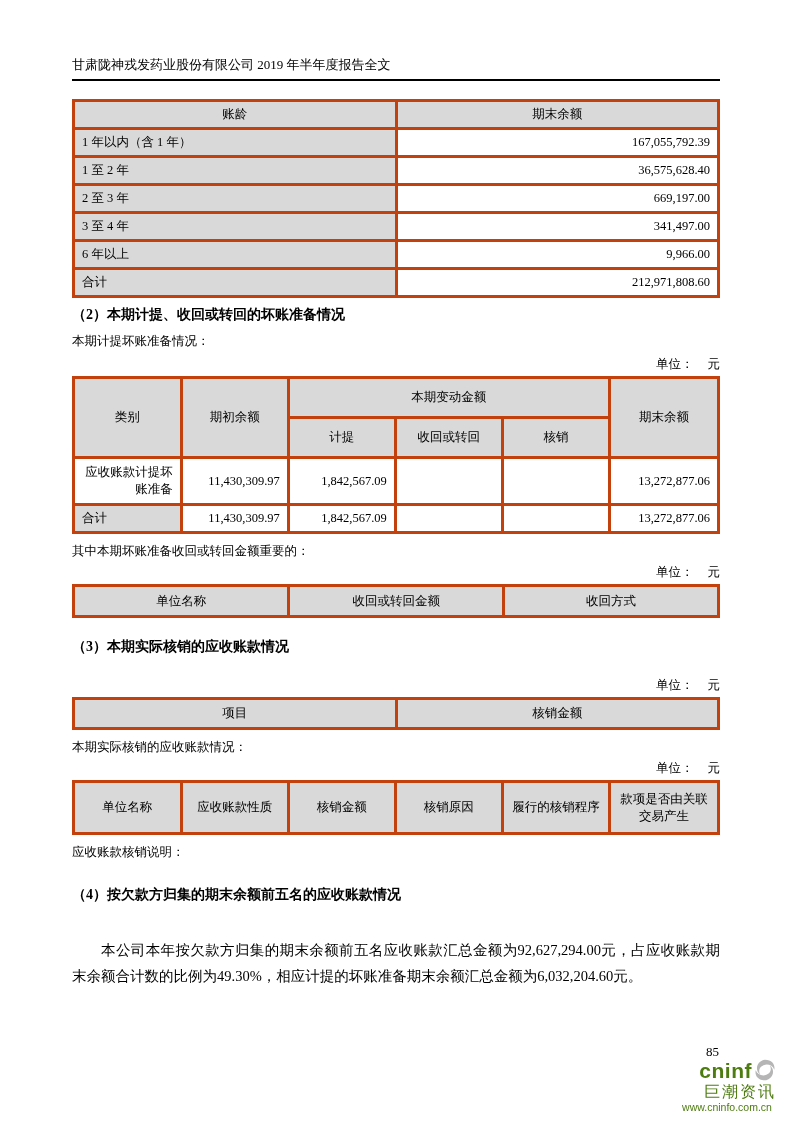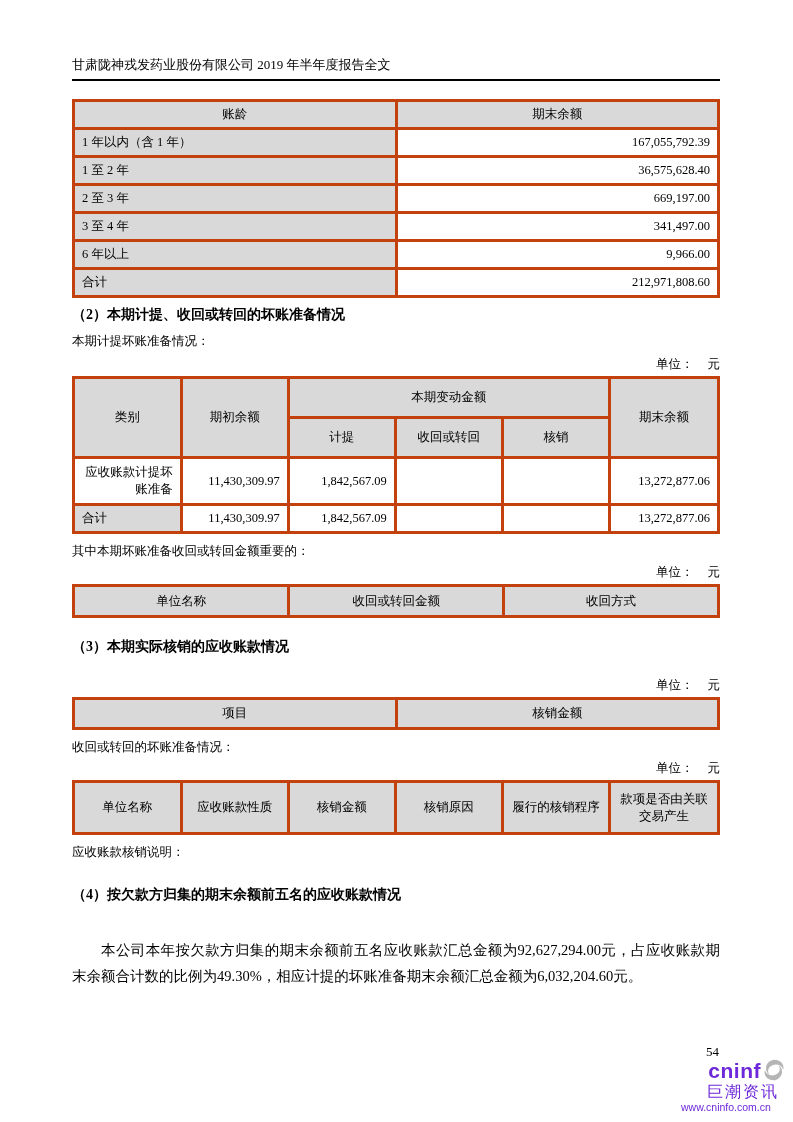--- a/index.html
+++ b/index.html
@@ -86,24 +86,25 @@
 
   .page-number {
     position: absolute;
     right: 74px;
     bottom: 62px;
     font-size: 13px;
   }
 
   .cninfo-logo {
     position: absolute;
-    right: 2px;
+    right: 11px;
     bottom: 8px;
     width: 110px;
-    color: #6d28d9;
+    text-align: center;
+    color: #4d7c0f;
     font-family: "Liberation Sans", sans-serif;
     line-height: 1.1;
   }
   .logo-row {
     display: flex;
     align-items: center;
     justify-content: flex-end;
     padding-right: 6px;
   }
   .logo-brand {
@@ -237,21 +238,21 @@
           <col style="width:50%">
         </colgroup>
       <tbody>
           <tr>
         <th class="hdr">项目</th>
         <th class="hdr">核销金额</th>
       </tr>
     </tbody>
       </table>
 
-    <div class="note">收回或转回的坏账准备情况：</div>
+    <div class="note">本期实际核销的应收账款情况：</div>
     <div class="unit-line" style="margin-top:6px;">
       <span class="u-lbl">单位：</span><span>元</span>
     </div>
 
     <table class="t5 outer">
       <colgroup>
           <col style="width:16.7%">
           <col style="width:16.6%">
           <col style="width:16.6%">
           <col style="width:16.6%">
@@ -270,21 +271,21 @@
     </tbody>
       </table>
 
     <div class="note">应收账款核销说明：</div>
 
     <div class="sec-heading h4gap">（4）按欠款方归集的期末余额前五名的应收账款情况</div>
     <div class="body-para">本公司本年按欠款方归集的期末余额前五名应收账款汇总金额为92,627,294.00元，占应收账款期末余额合计数的比例为49.30%，相应计提的坏账准备期末余额汇总金额为6,032,204.60元。</div>
 
   </div>
 
-  <div class="page-number">54</div>
+  <div class="page-number">85</div>
 
   <div class="cninfo-logo">
     <div class="logo-row">
       <span class="logo-brand">cninf</span>
       <svg class="logo-swirl" viewBox="0 0 32 32" fill="#b5b5b5" xmlns="http://www.w3.org/2000/svg">
         <path d="M16 1 C27 1 31 9 29.5 15.5 C27 9 20 6.8 14 9 C8 11.2 5.8 17 9 22.5 C2.5 18.5 2.8 8 9.5 3.8 C11.5 2.5 13.5 1 16 1 Z"></path>
         <path d="M16 31 C5 31 1 23 2.5 16.5 C5 23 12 25.2 18 23 C24 20.8 26.2 15 23 9.5 C29.5 13.5 29.2 24 22.5 28.2 C20.5 29.5 18.5 31 16 31 Z"></path>
       </svg>
     </div>
     <div class="logo-cn">巨潮资讯</div>

